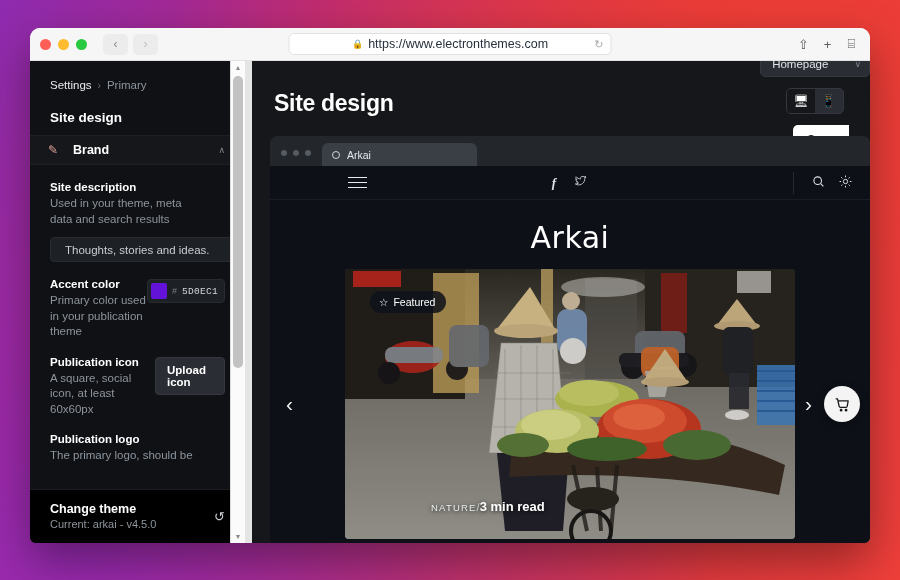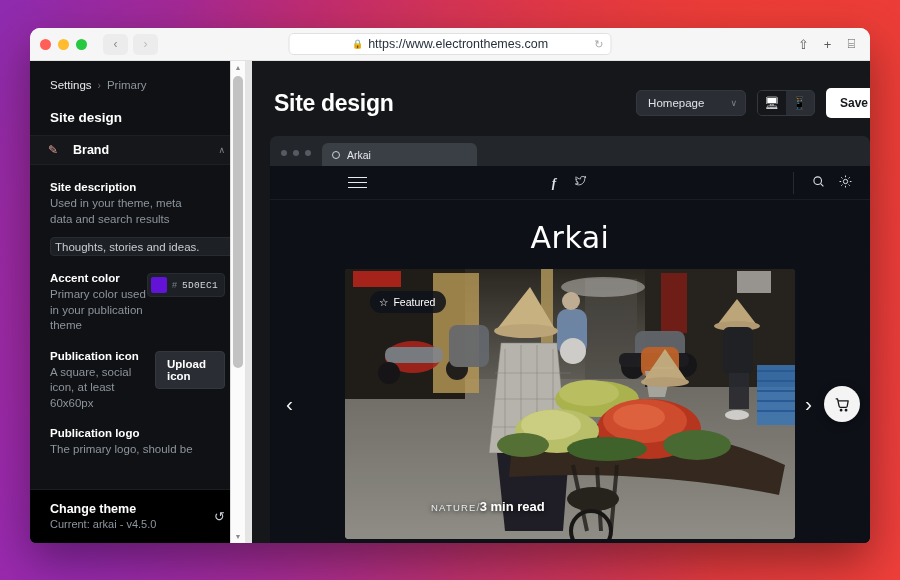--- a/index.html
+++ b/index.html
@@ -85,22 +85,22 @@
   .brand-icon { color: #e4a39a; font-size: 12px; width: 14px; }
   .brand-label { color: #fff; font-size: 12.5px; font-weight: bold; flex: 1; }
   .chev { color: #7b838b; font-size: 9px; }
   .scrollpane {
     flex: 1; overflow: hidden; position: relative; padding: 0 0 0 0;
   }
   .field { padding: 16px 20px 0 20px; }
   .f-label { font-size: 11.5px; font-weight: bold; color: #fff; margin-bottom: 3px; }
   .f-desc { font-size: 11.5px; color: #8d959d; line-height: 1.35; max-width: 150px; }
   .f-input {
-    margin-top: 10px; height: 19px; background: #1d2024; border: 1px solid #282c31;
-    border-radius: 4px; display: flex; align-items: center; padding: 0 4px;
+    margin-top: 10px; height: 25px; background: #1d2024; border: 1px solid #282c31;
+    border-radius: 4px; display: flex; align-items: center; padding: 0 14px;
     font-size: 11.5px; color: #c9cdd2; width: 184px;
   }
   .row2 { display: flex; justify-content: space-between; align-items: flex-start; }
   .swatch-box {
     display: flex; align-items: center; gap: 5px; background: #1d2024;
     border: 1px solid #282c31; border-radius: 4px; padding: 3px 6px 3px 3px; margin-top: 1px;
   }
   .swatch { width: 16px; height: 16px; border-radius: 2px; }
   .hexcode { font-size: 9.5px; color: #d2d6da; letter-spacing: .3px;
              font-family: "Liberation Mono", monospace; }
@@ -131,21 +131,21 @@
     background: #c2c2c2; border-radius: 5px;
   }
 
   
   .main { flex: 1; background: #15171a; display: flex; flex-direction: column; min-width: 0; }
   .main-head {
     display: flex; align-items: center; padding: 20px 0 0 22px; height: 64px;
     flex: 0 0 64px;
   }
   .page-title { font-size: 23px; font-weight: bold; color: #fff; letter-spacing: -.3px; }
-  .head-ctrls { margin-left: auto; display: flex; align-items: center; gap: 11px; padding-right: 0; }
+  .head-ctrls { margin-left: auto; display: flex; align-items: center; gap: 11px; padding-right: 0; flex-direction: column; }
   .select {
     background: #2a2e34; border: 1px solid #34383e; border-radius: 5px; height: 26px;
     display: flex; align-items: center; gap: 26px; padding: 0 8px 0 11px;
     color: #dfe3e7; font-size: 11.5px;
   }
   .seg {
     display: flex; background: #2a2e34; border: 1px solid #34383e; border-radius: 5px;
     height: 26px; overflow: hidden;
   }
   .seg > div { width: 28px; display: flex; align-items: center; justify-content: center;

